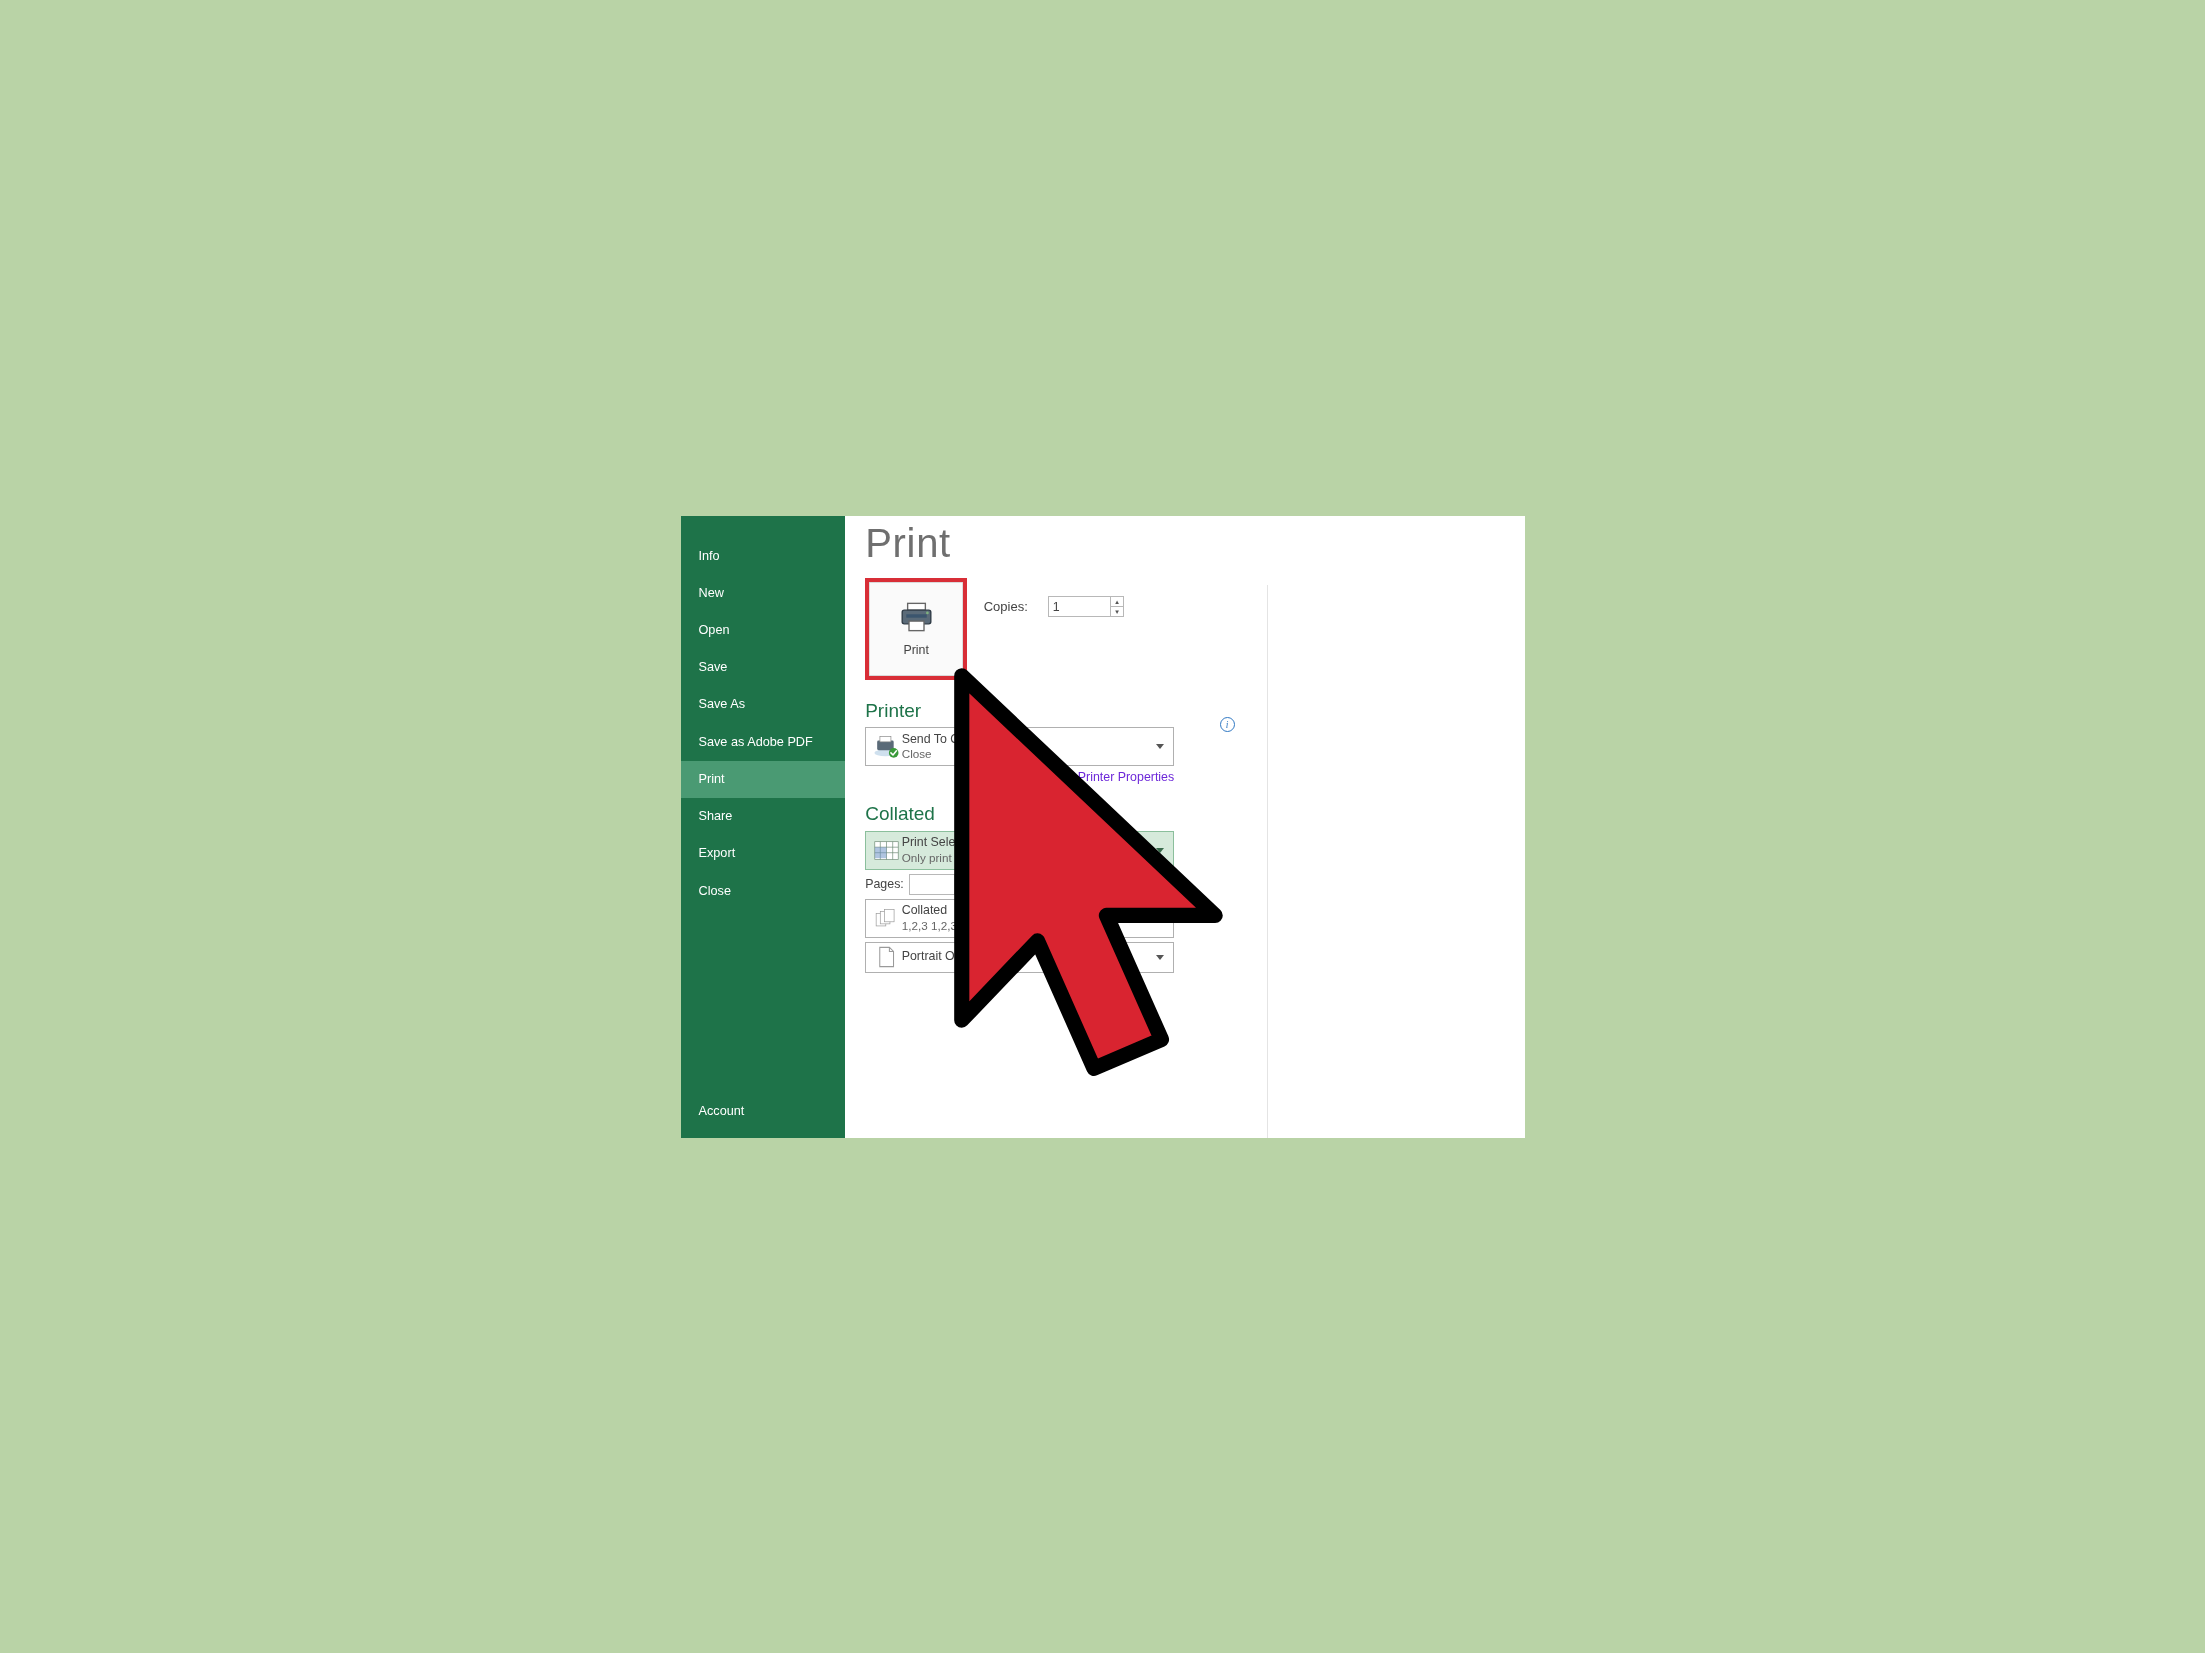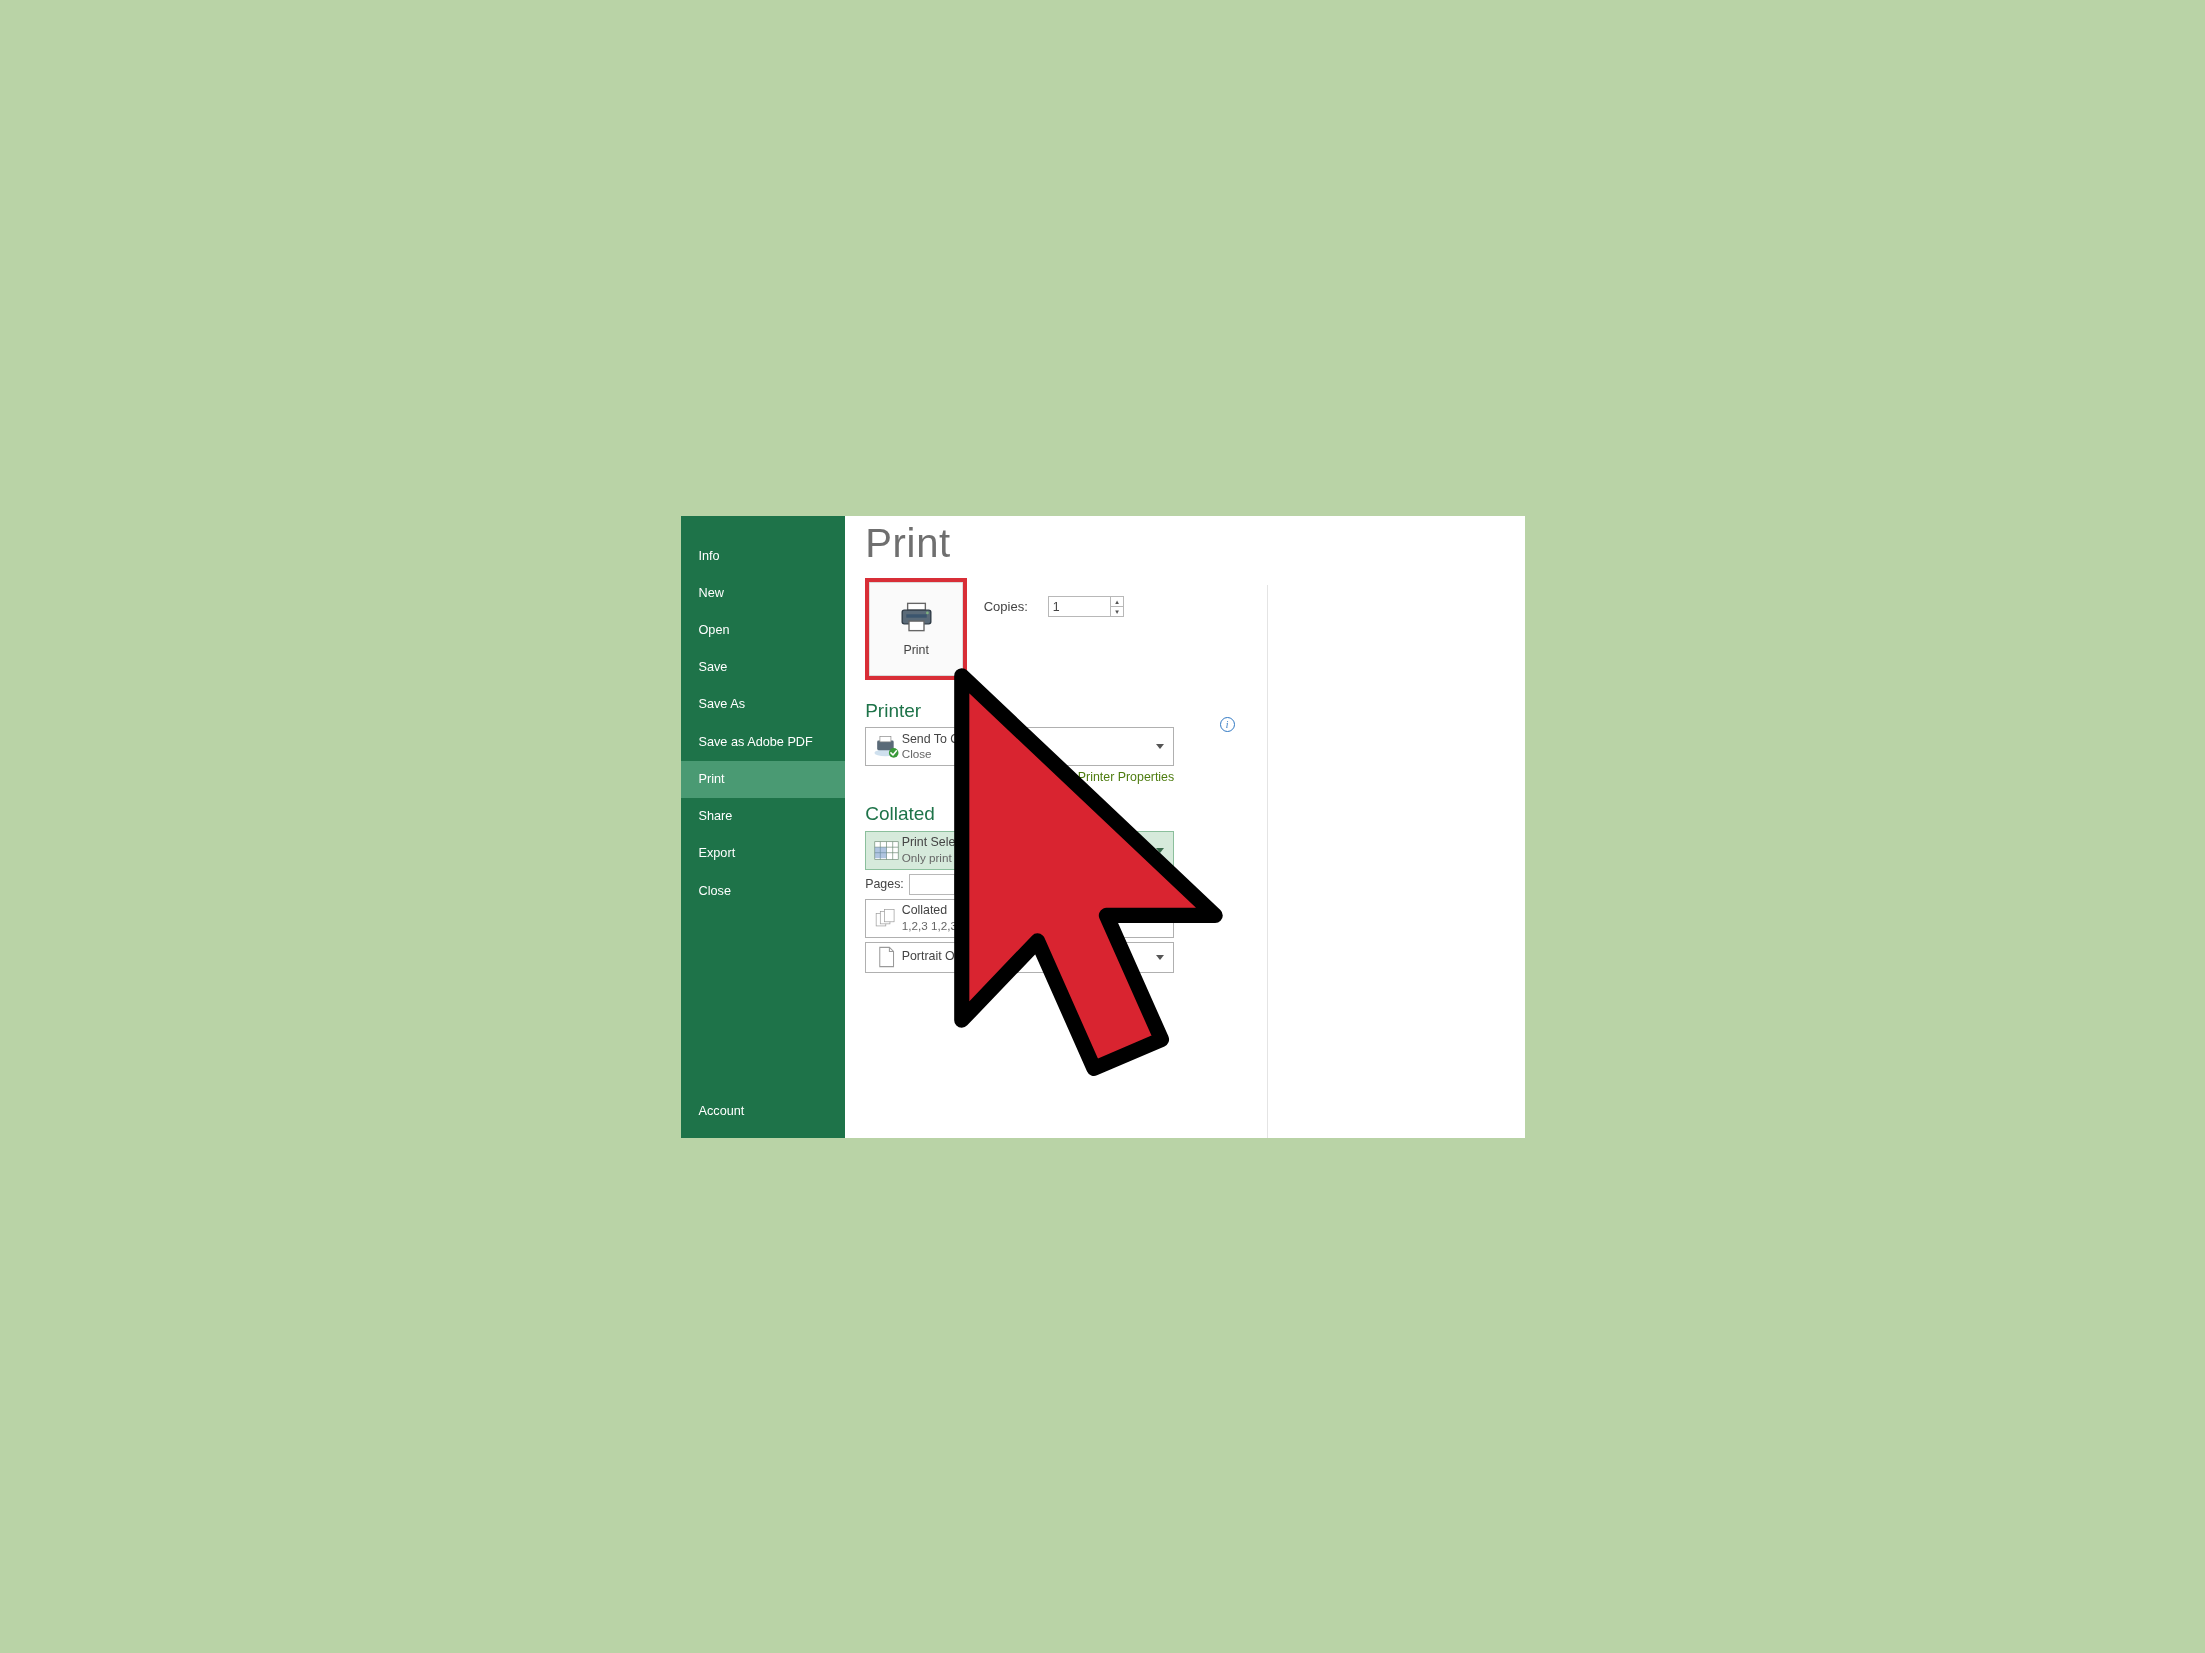--- a/index.html
+++ b/index.html
@@ -185,21 +185,21 @@
     margin: 0 4.1px;
   }
   .combo.green .chev { border-top-color: #3a6b4c; }
 
   .printer-props {
     width: 309px;
     text-align: right;
     margin-top: 4.1px;
   }
   .printer-props a {
-    color: #4d7c0f;
+    color: #6d28d9;
     font-size: 12.4px;
     text-decoration: none;
     cursor: pointer;
   }
 
   .pages-row {
     display: flex;
     align-items: center;
     margin-top: 4.1px;
     font-size: 12.4px;

